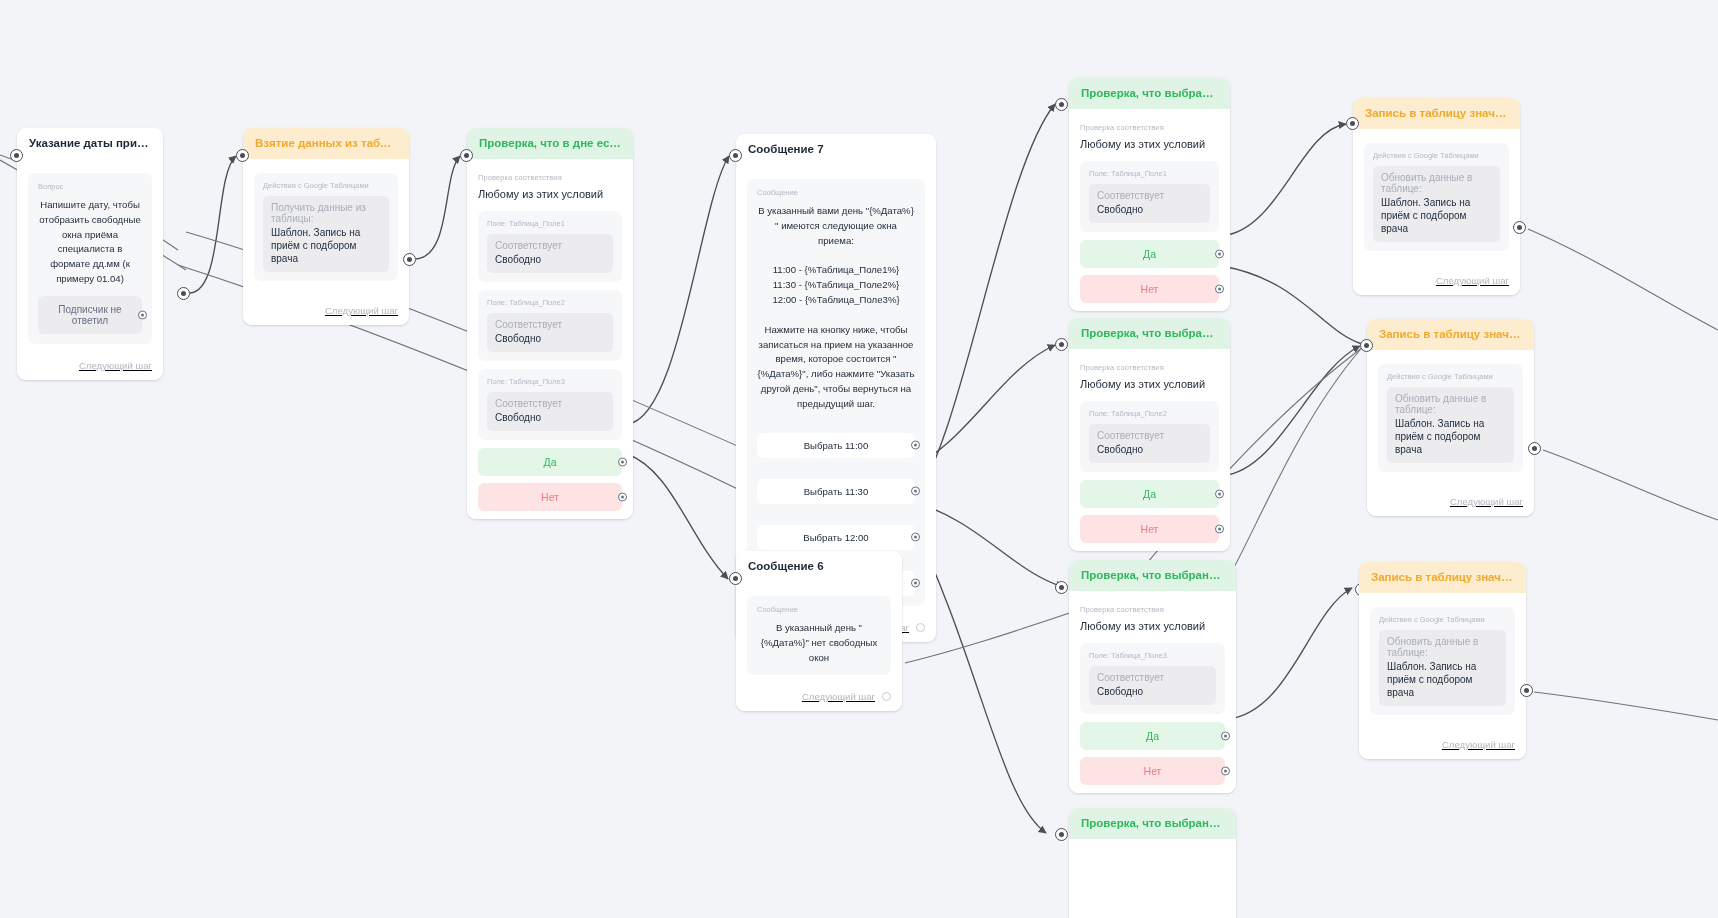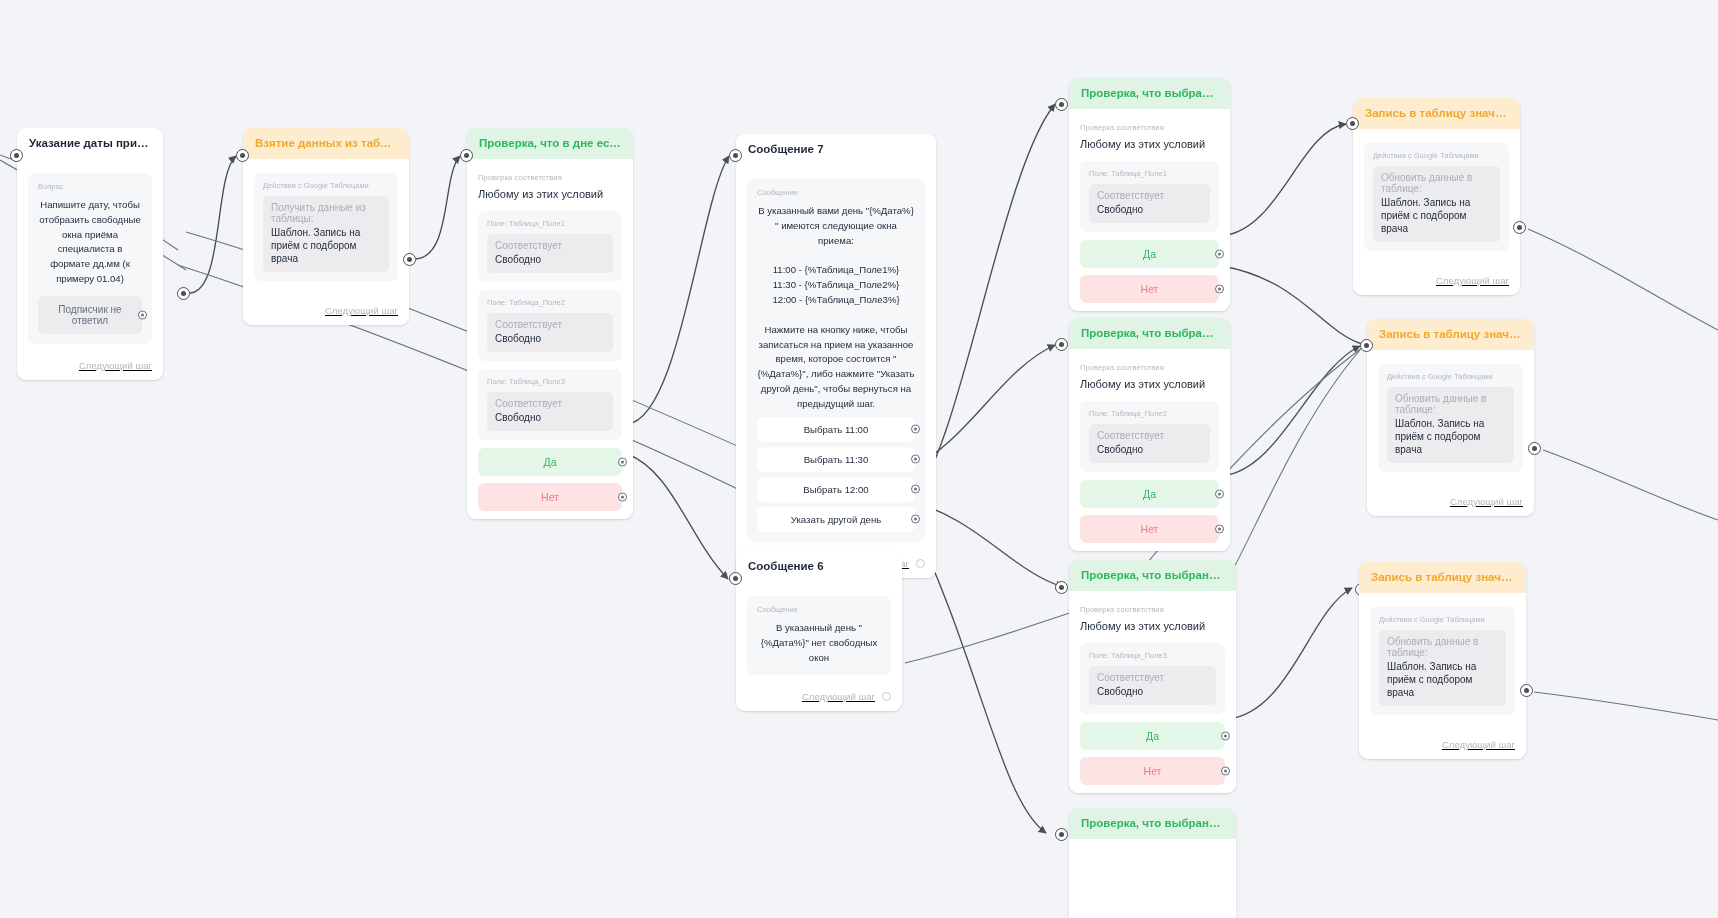--- a/index.html
+++ b/index.html
@@ -50,21 +50,21 @@
     padding:6px 8px 7px 8px;
   }
   .inner-box .small{font-size:10px;color:#a9aeb8;margin-bottom:2px;}
   .inner-box .val{font-size:10px;color:#1d2939;line-height:1.3;}
 
   .msg-card{background:#f6f7f8;border-radius:7px;padding:9px 10px 10px 10px;}
   .msg-label{font-size:7.5px;color:#b3b8c2;margin-bottom:7px;}
   .msg-text{font-size:9.6px;color:#1d2939;line-height:1.55;white-space:pre-wrap;text-align:center;}
 
   .btn{
-    margin-top:5px;background:#fff;border-radius:6px;
+    margin-top:21px;background:#fff;border-radius:6px;
     padding:7px 6px;text-align:center;font-size:9.6px;color:#1d2939;
     position:relative;
   }
   .ans{
     border-radius:6px;text-align:center;font-size:10.5px;
     padding:8px 6px;margin-top:7px;position:relative;
   }
   .ans-yes{background:#e3f6e8;color:#2eb85c;}
   .ans-no{background:#fde3e4;color:#f2787f;}
 

